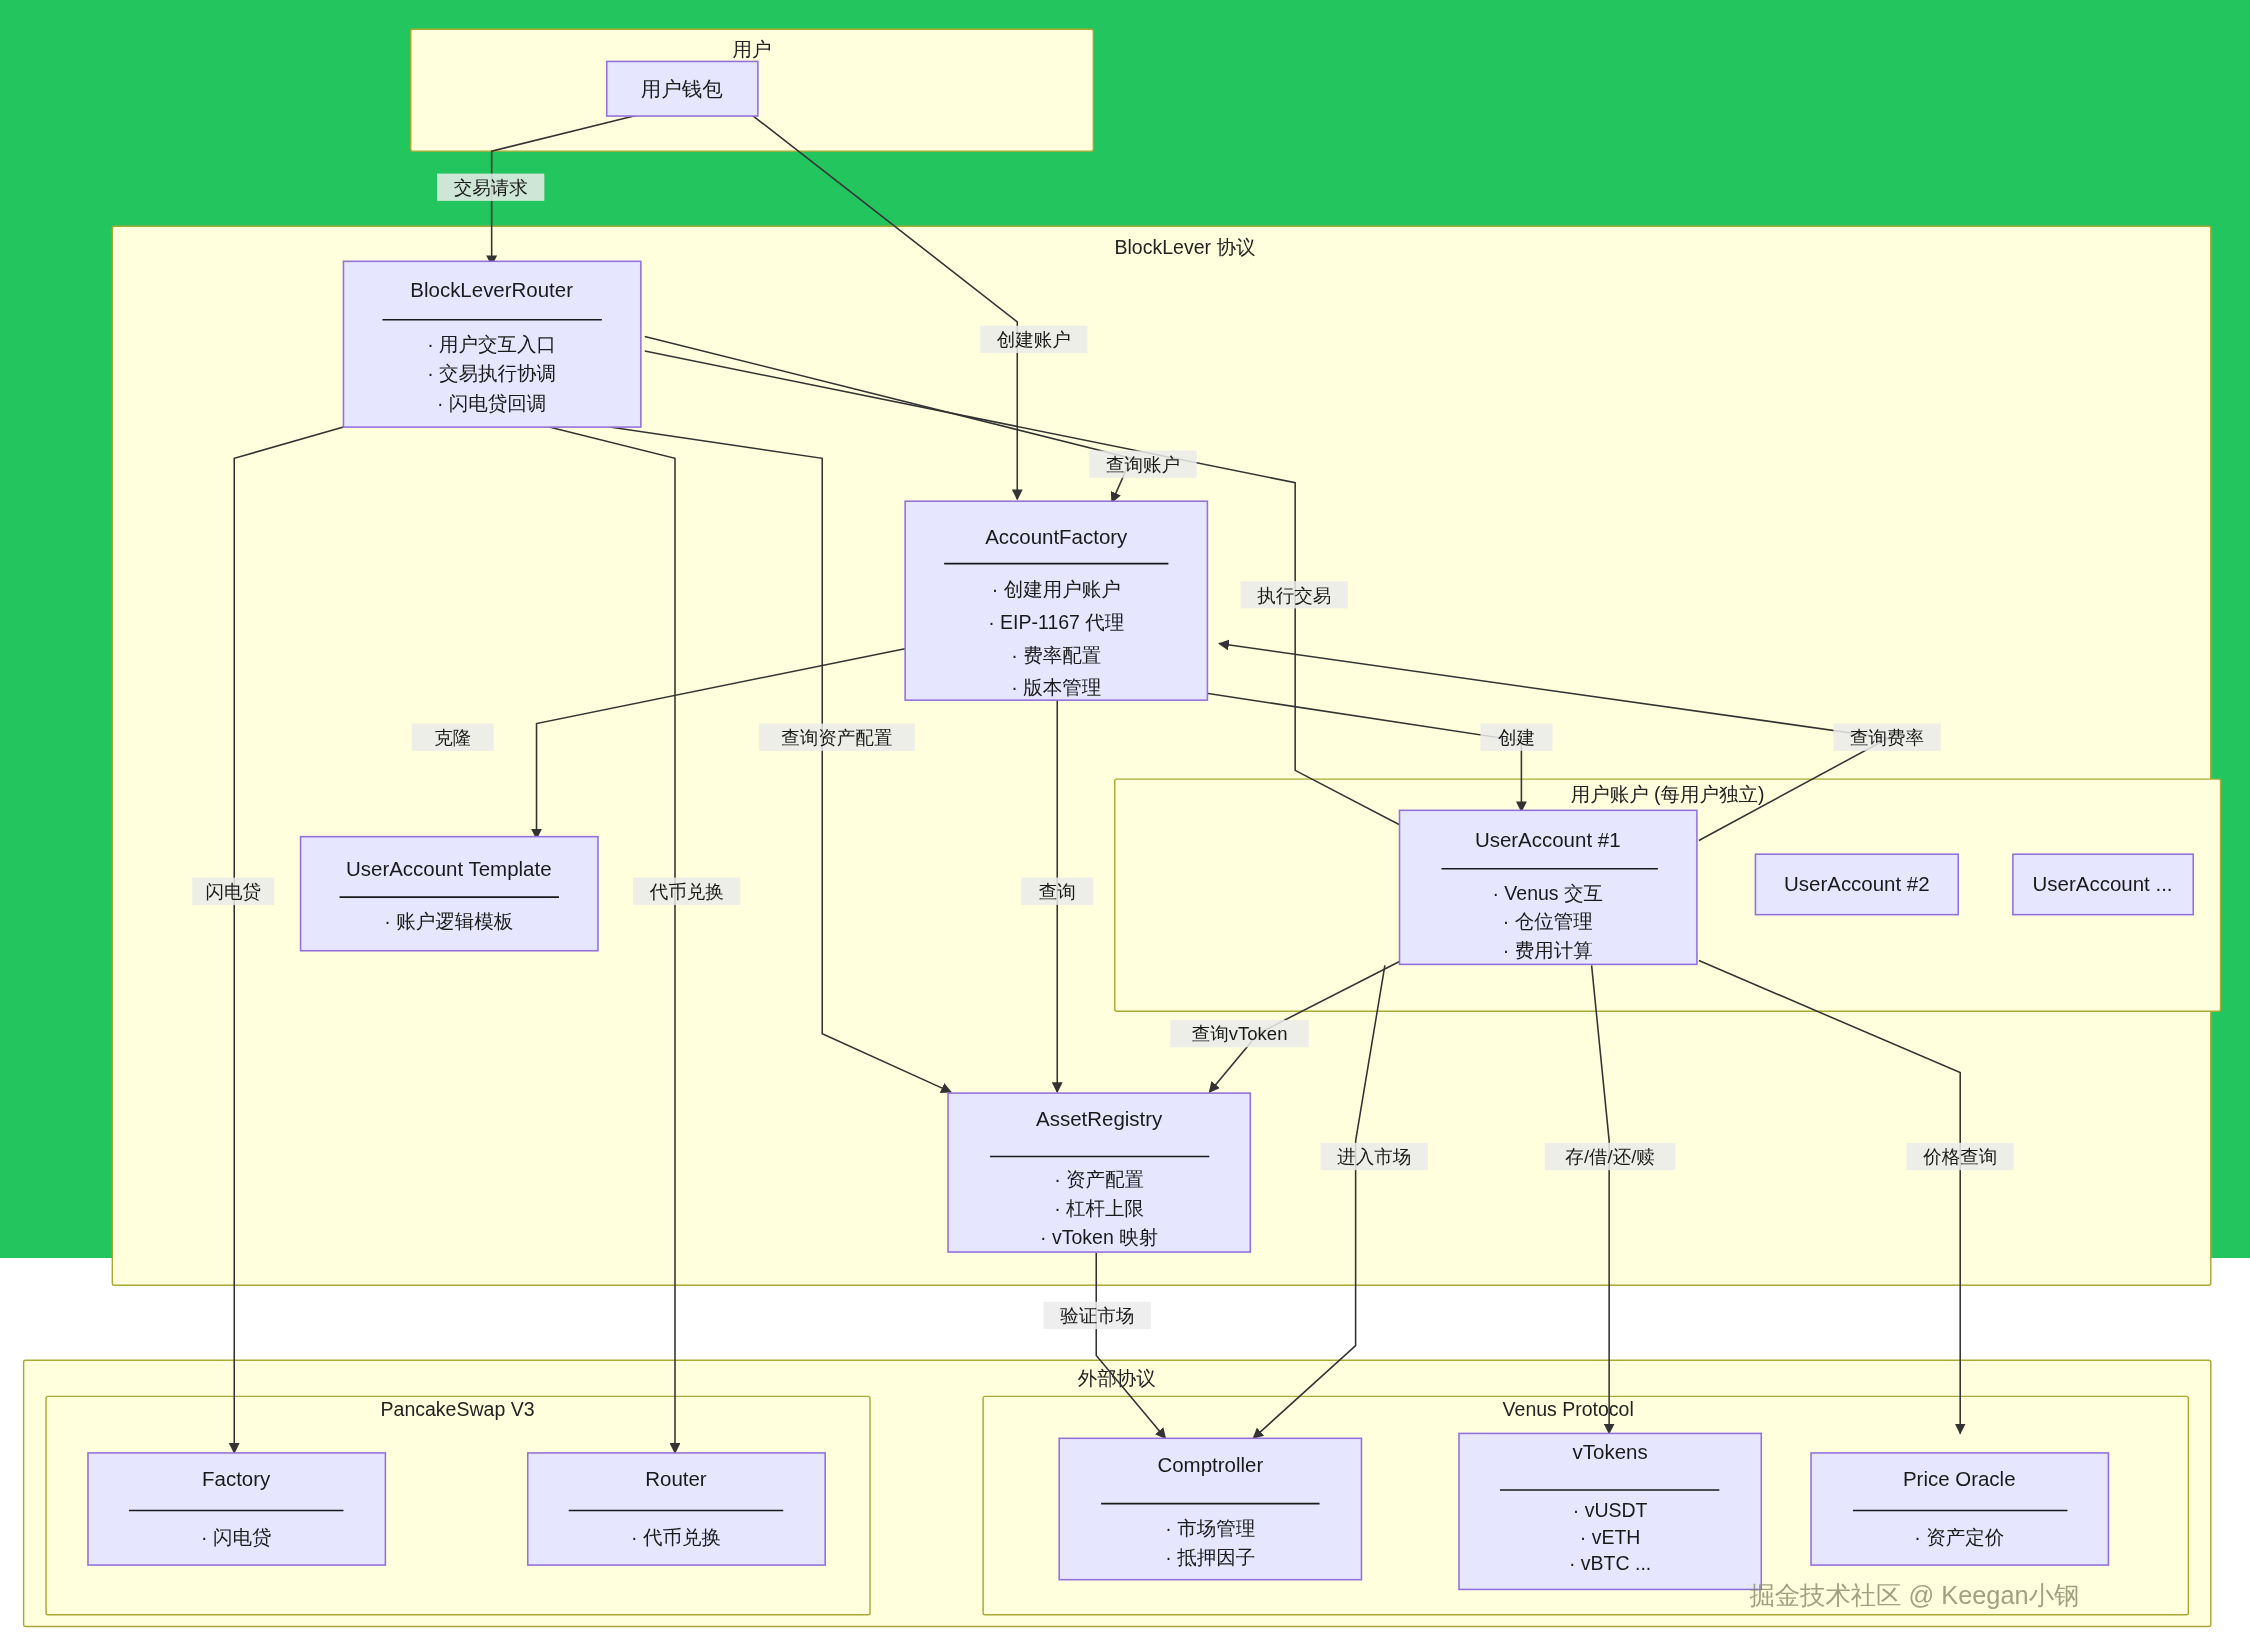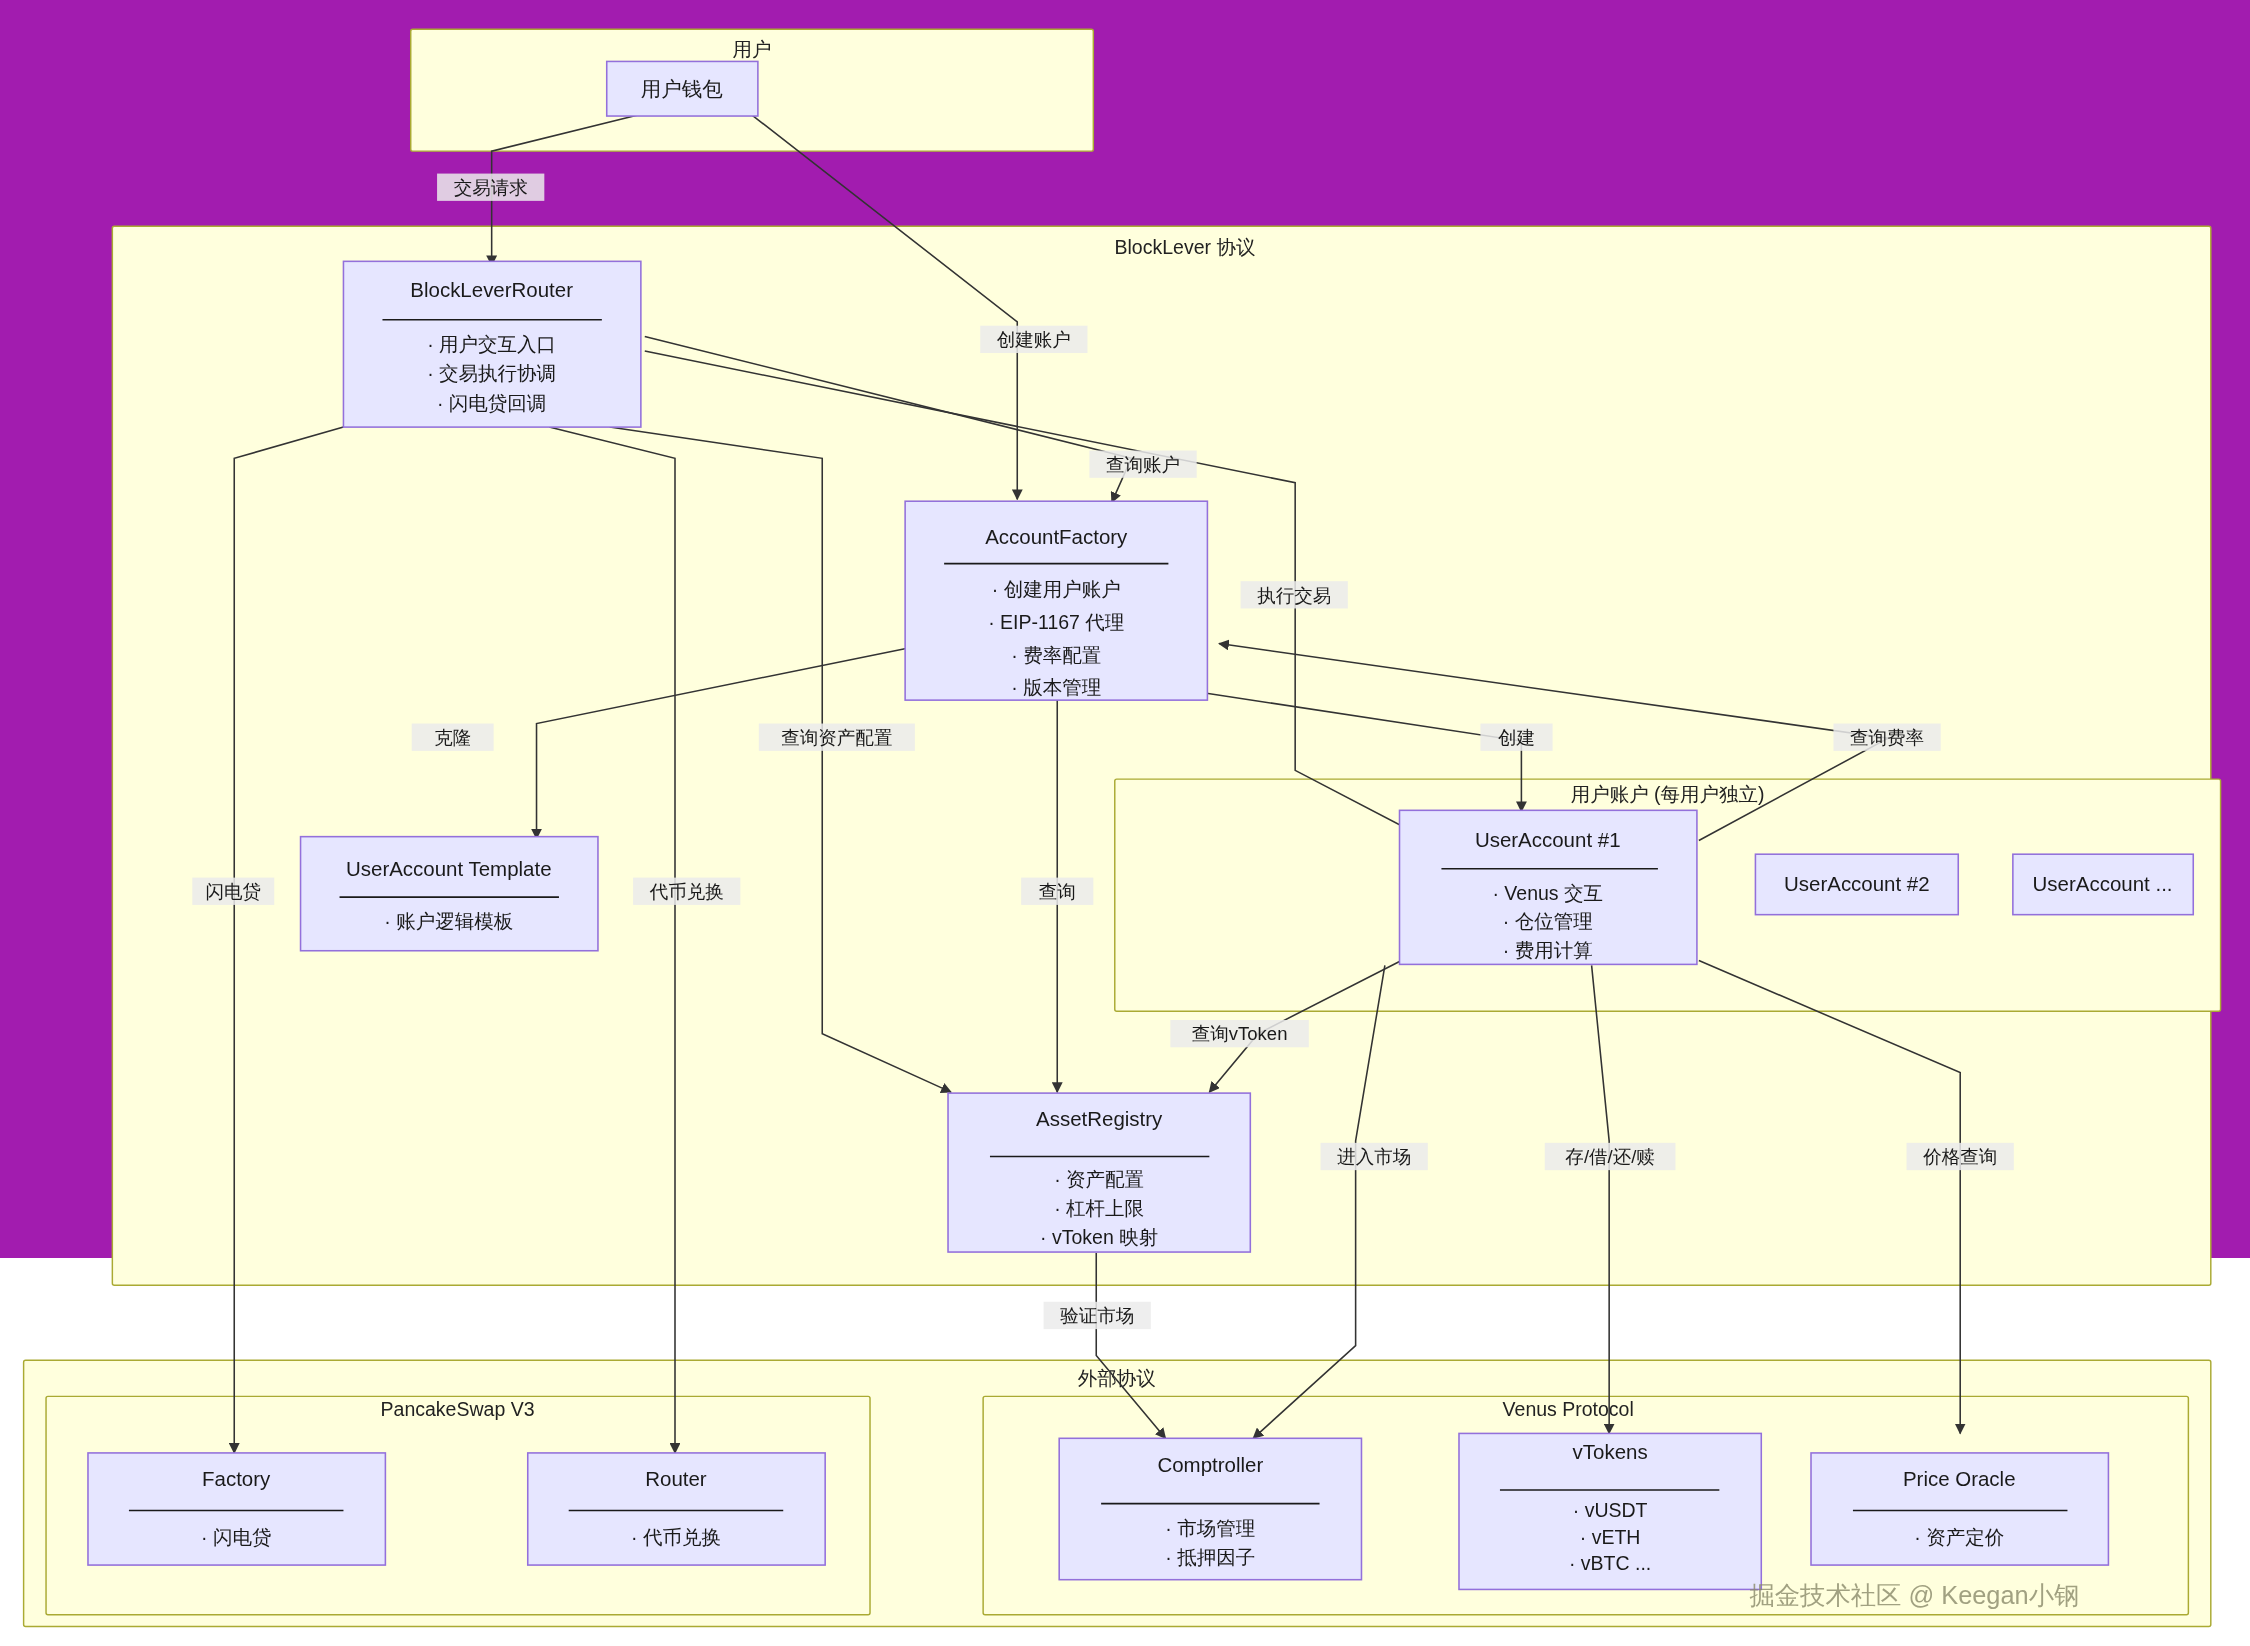--- a/index.html
+++ b/index.html
@@ -1,17 +1,17 @@
 <!DOCTYPE html>
 <html><head>
 <meta charset="utf-8">
 <style>
   html,body{margin:0;padding:0;background:#ffffff;}
   body{width:2251px;height:1646px;font-family:"Liberation Sans","DejaVu Sans",sans-serif;overflow:hidden;}
-  #stage{position:relative;width:2251px;height:1258px;background:#a21caf;}
+  #stage{position:relative;width:2251px;height:1258px;background:#22c55e;}
   svg#diagram{position:absolute;inset:0;width:2251px;height:1646px;display:block;}
   .grp{fill:#ffffdd;stroke:#aaaa33;stroke-width:1.5;}
   .node{fill:#e6e6ff;stroke:#9370db;stroke-width:1.6;}
   .edge{fill:none;stroke:#333333;stroke-width:1.6;}
   .ttl{font-size:20px;fill:#222222;}
   .nodeTitle{font-size:21px;fill:#1a1a1a;}
   .nodeItem{font-size:20px;fill:#1a1a1a;}
   .rule{stroke:#1a1a1a;stroke-width:1.6;}
   .elab{font-size:19px;fill:#1a1a1a;}
   .elabbg{fill:#ebebeb;fill-opacity:.85;}

